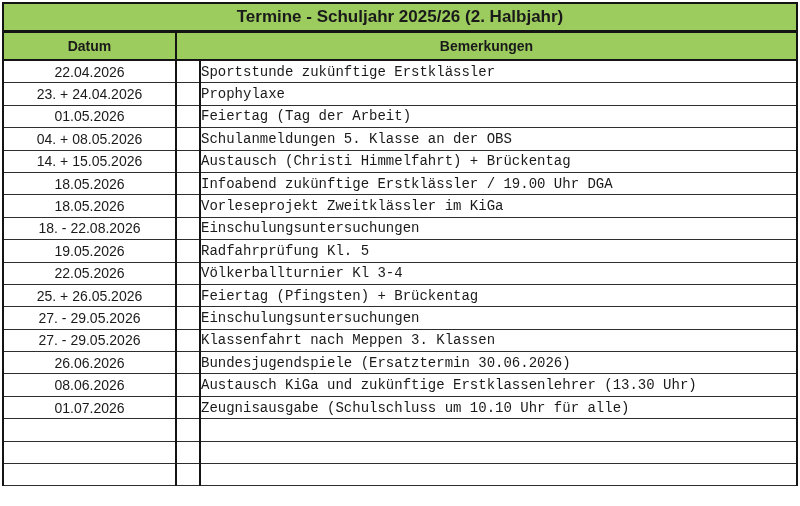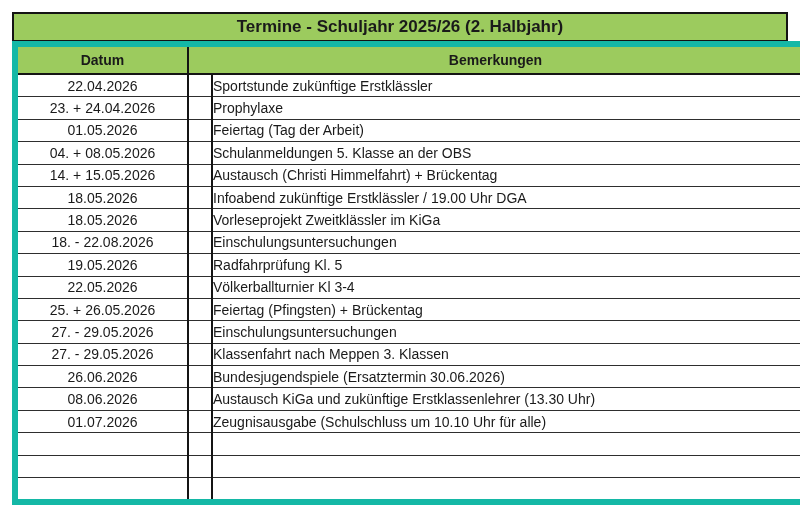--- a/index.html
+++ b/index.html
@@ -1,20 +1,20 @@
 <!DOCTYPE html>
 <html><head>
 <meta charset="utf-8">
 <style>
   html, body { margin: 0; padding: 0; background: #ffffff; }
   .page {
     width: 800px;
     height: 506px;
     box-sizing: border-box;
-    padding: 12px;
+    padding: 2px;
     background: #ffffff;
     font-family: "Liberation Sans", "DejaVu Sans", sans-serif;
     color: #1a1a1a;
     overflow: hidden;
   }
   .banner {
     box-sizing: border-box;
     height: 30px;
     border: 2px solid #141414;
     background: #9CCB5E;
@@ -46,24 +46,24 @@
     border-bottom: 1px solid #2e2e2e;
     border-left: 2px solid #141414;
     border-right: 2px solid #141414;
     height: 21.4px;
     font-size: 14px;
     padding: 0;
     background: #ffffff;
     overflow: hidden;
     white-space: nowrap;
   }
-  table.schedule { border: 6px solid #14b8a6; }
+  table.schedule { border: 1px solid #14b8a6; }
   td.c-date { text-align: center; padding-right: 7px; }
   td.c-gap  { }
-  td.c-rem  { text-align: left; padding-left: 6px; }
+  td.c-rem  { text-align: left; padding-left: 6px; font-family: Liberation Mono, monospace; }
 </style>
 </head>
 <body>
 
 <div class="page">
   <div class="banner">
     <span>Termine - Schuljahr 2025/26 (2. Halbjahr)</span>
   </div>
   <table class="schedule">
     <colgroup>

